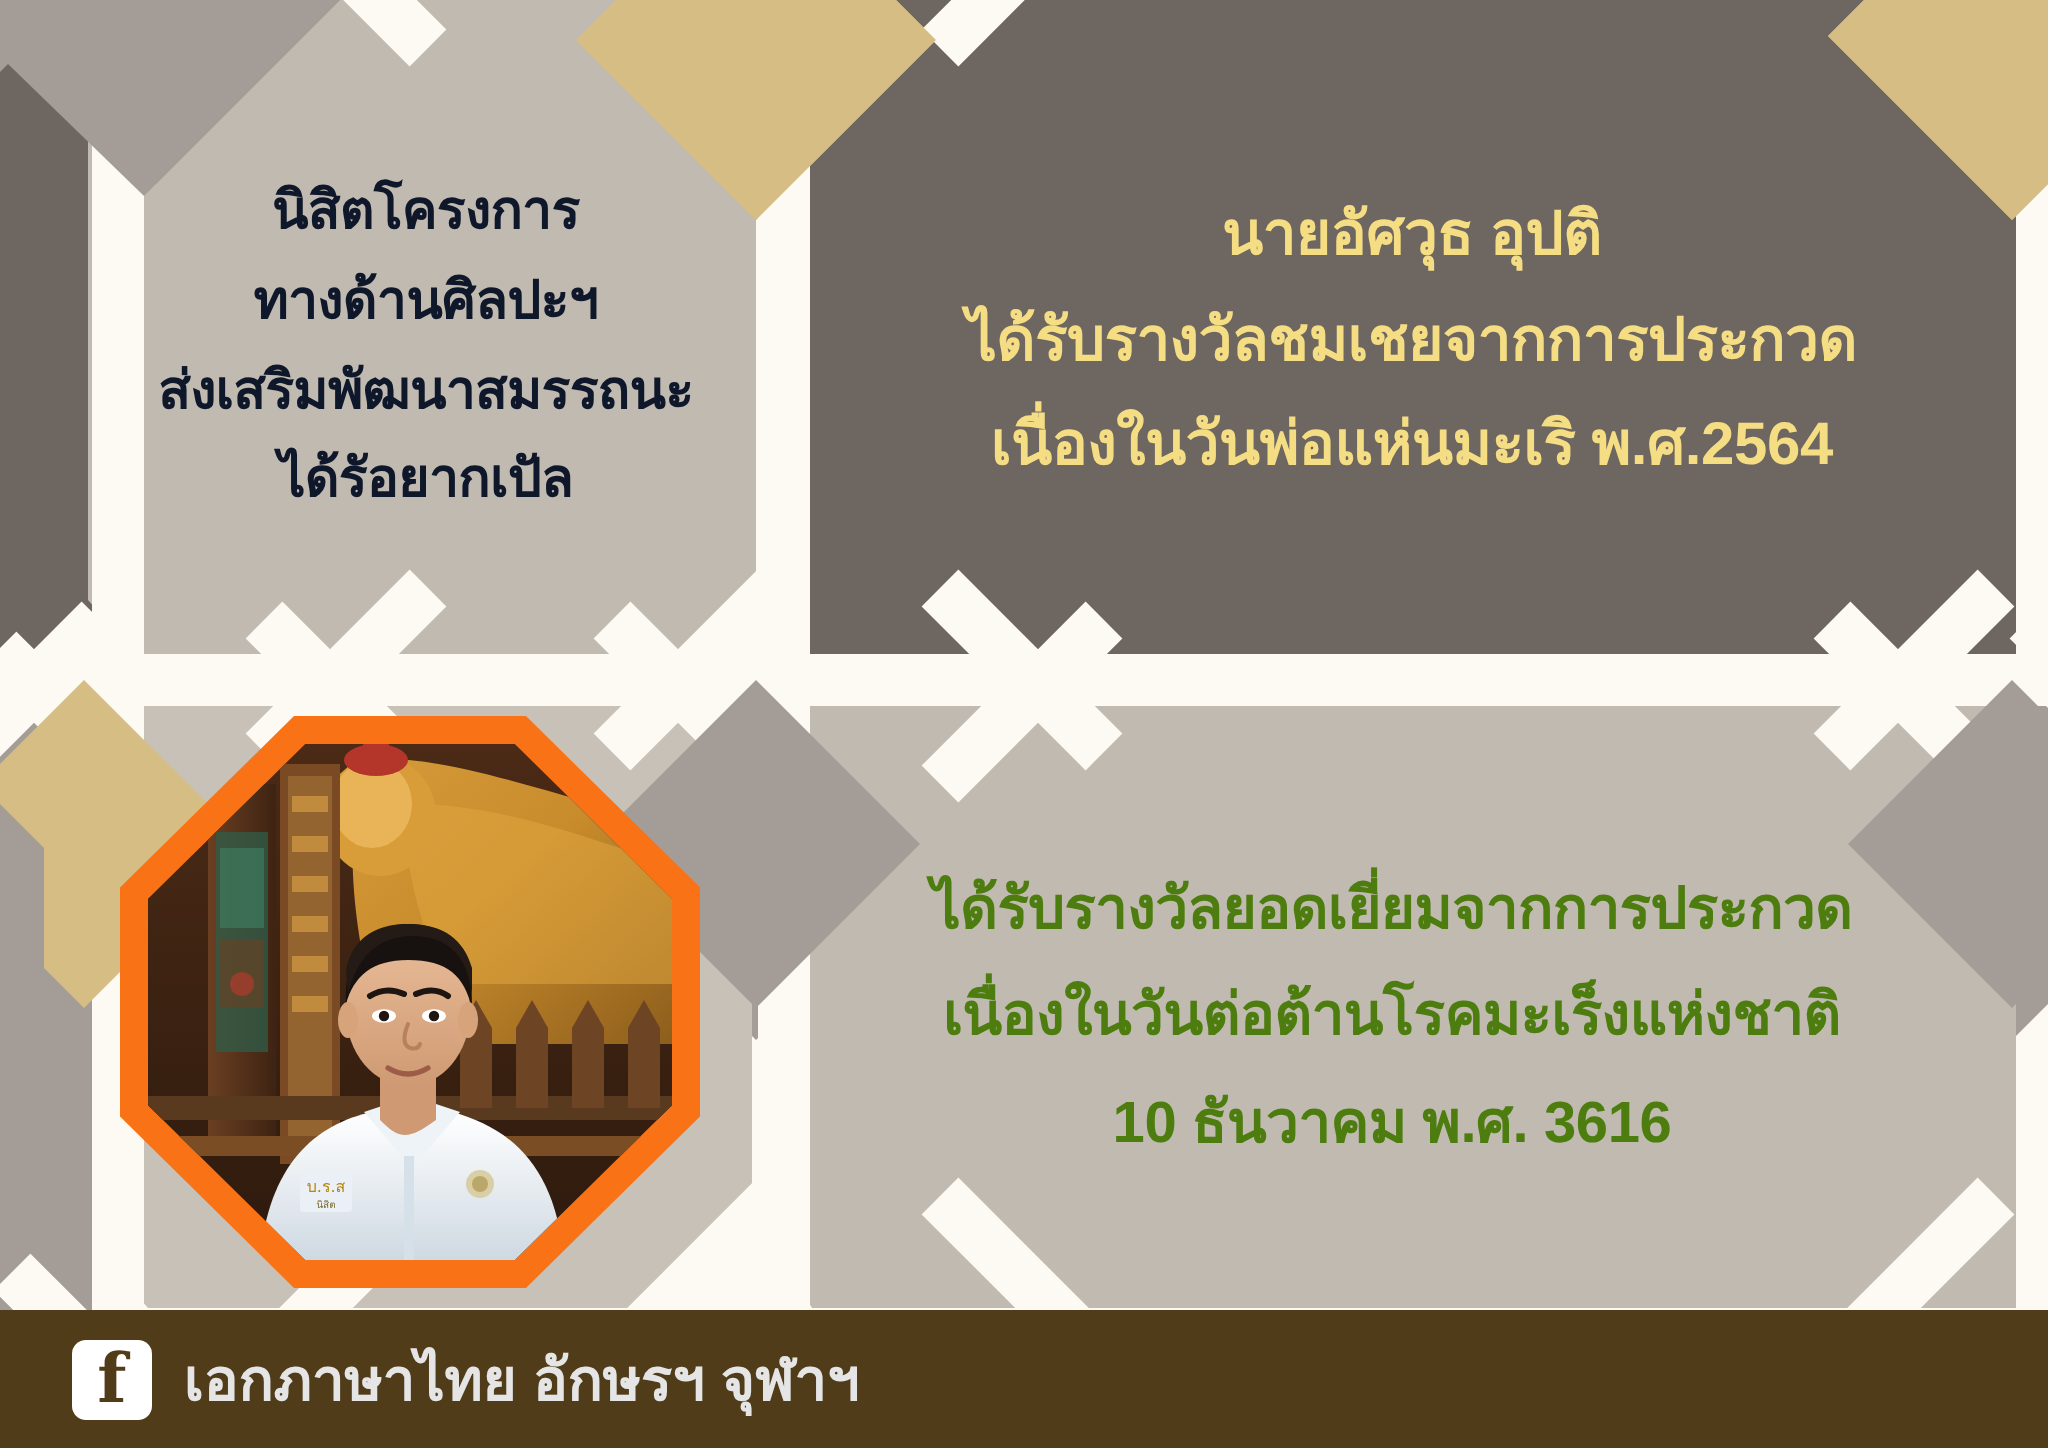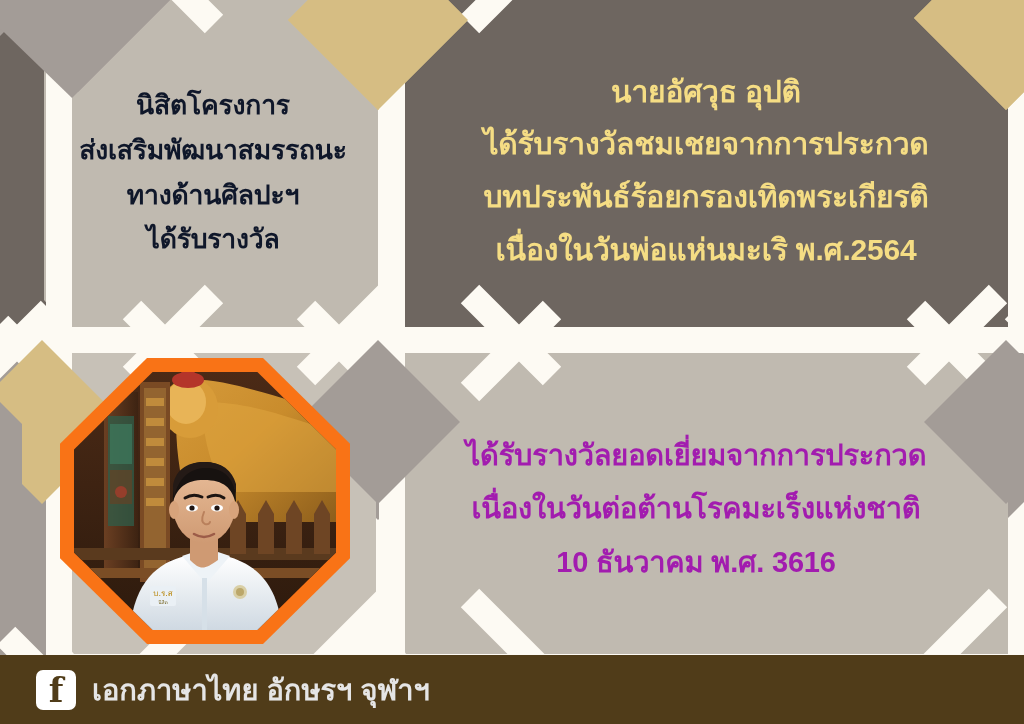--- a/index.html
+++ b/index.html
@@ -48,21 +48,21 @@
     color:#f5dd84;
     font-size:30px;
     font-weight:700;
     letter-spacing:-0.2px;
     text-align:right;
   }
   #panel-tr .ln { margin:5px 0; }
 
   #panel-br {
     left:384px; top:366px; width:624px; height:286px;
-    color:#a21caf;
+    color:#4d7c0f;
     font-size:29px;
     font-weight:700;
     letter-spacing:-0.2px;
   }
   #panel-br .ln { margin:6px 0; }
 
   
   #photo-frame {
     position:absolute;
     left:60px; top:358px;
@@ -187,29 +187,28 @@
     <polygon points="-60,-30 24,-30 24,12 -8,44 -60,44" fill="#a39c97"></polygon>
     <polygon points="-60,64 -8,64 24,96 24,300 -8,332 -60,332" fill="#6e6660"></polygon>
     <polygon points="-60,388 -8,388 24,420 24,-0" fill="none"></polygon>
     <polygon points="-60,392 -10,392 22,424 22,620 -10,652 -60,652" fill="#a39c97"></polygon>
 
     <polygon points="-60,-30 200,-30 72,98 -60,-30" fill="#a39c97"></polygon>
   </svg>
 
   <div class="panel" id="panel-tl">
     <span class="ln">นิสิตโครงการ</span>
+    <span class="ln">ทางด้านศิลปะฯ</span>
     <span class="ln">ส่งเสริมพัฒนาสมรรถนะ</span>
-    <span class="ln">ทางด้านศิลปะฯ</span>
-    <span class="ln">ได้รับรางวัล</span>
+    <span class="ln">ได้รัอยากเปัล</span>
   </div>
 
   <div class="panel" id="panel-tr">
     <span class="ln">นายอัศวุธ อุปติ</span>
     <span class="ln">ได้รับรางวัลชมเชยจากการประกวด</span>
-    <span class="ln">บทประพันธ์ร้อยกรองเทิดพระเกียรติ</span>
     <span class="ln">เนื่องในวันพ่อแห่นมะเริ พ.ศ.2564</span>
   </div>
 
   <div class="panel" id="panel-br">
     <span class="ln">ได้รับรางวัลยอดเยี่ยมจากการประกวด</span>
     <span class="ln">เนื่องในวันต่อต้านโรคมะเร็งแห่งชาติ</span>
     <span class="ln">10 ธันวาคม พ.ศ. 3616</span>
   </div>
 
   <div id="photo-frame">

